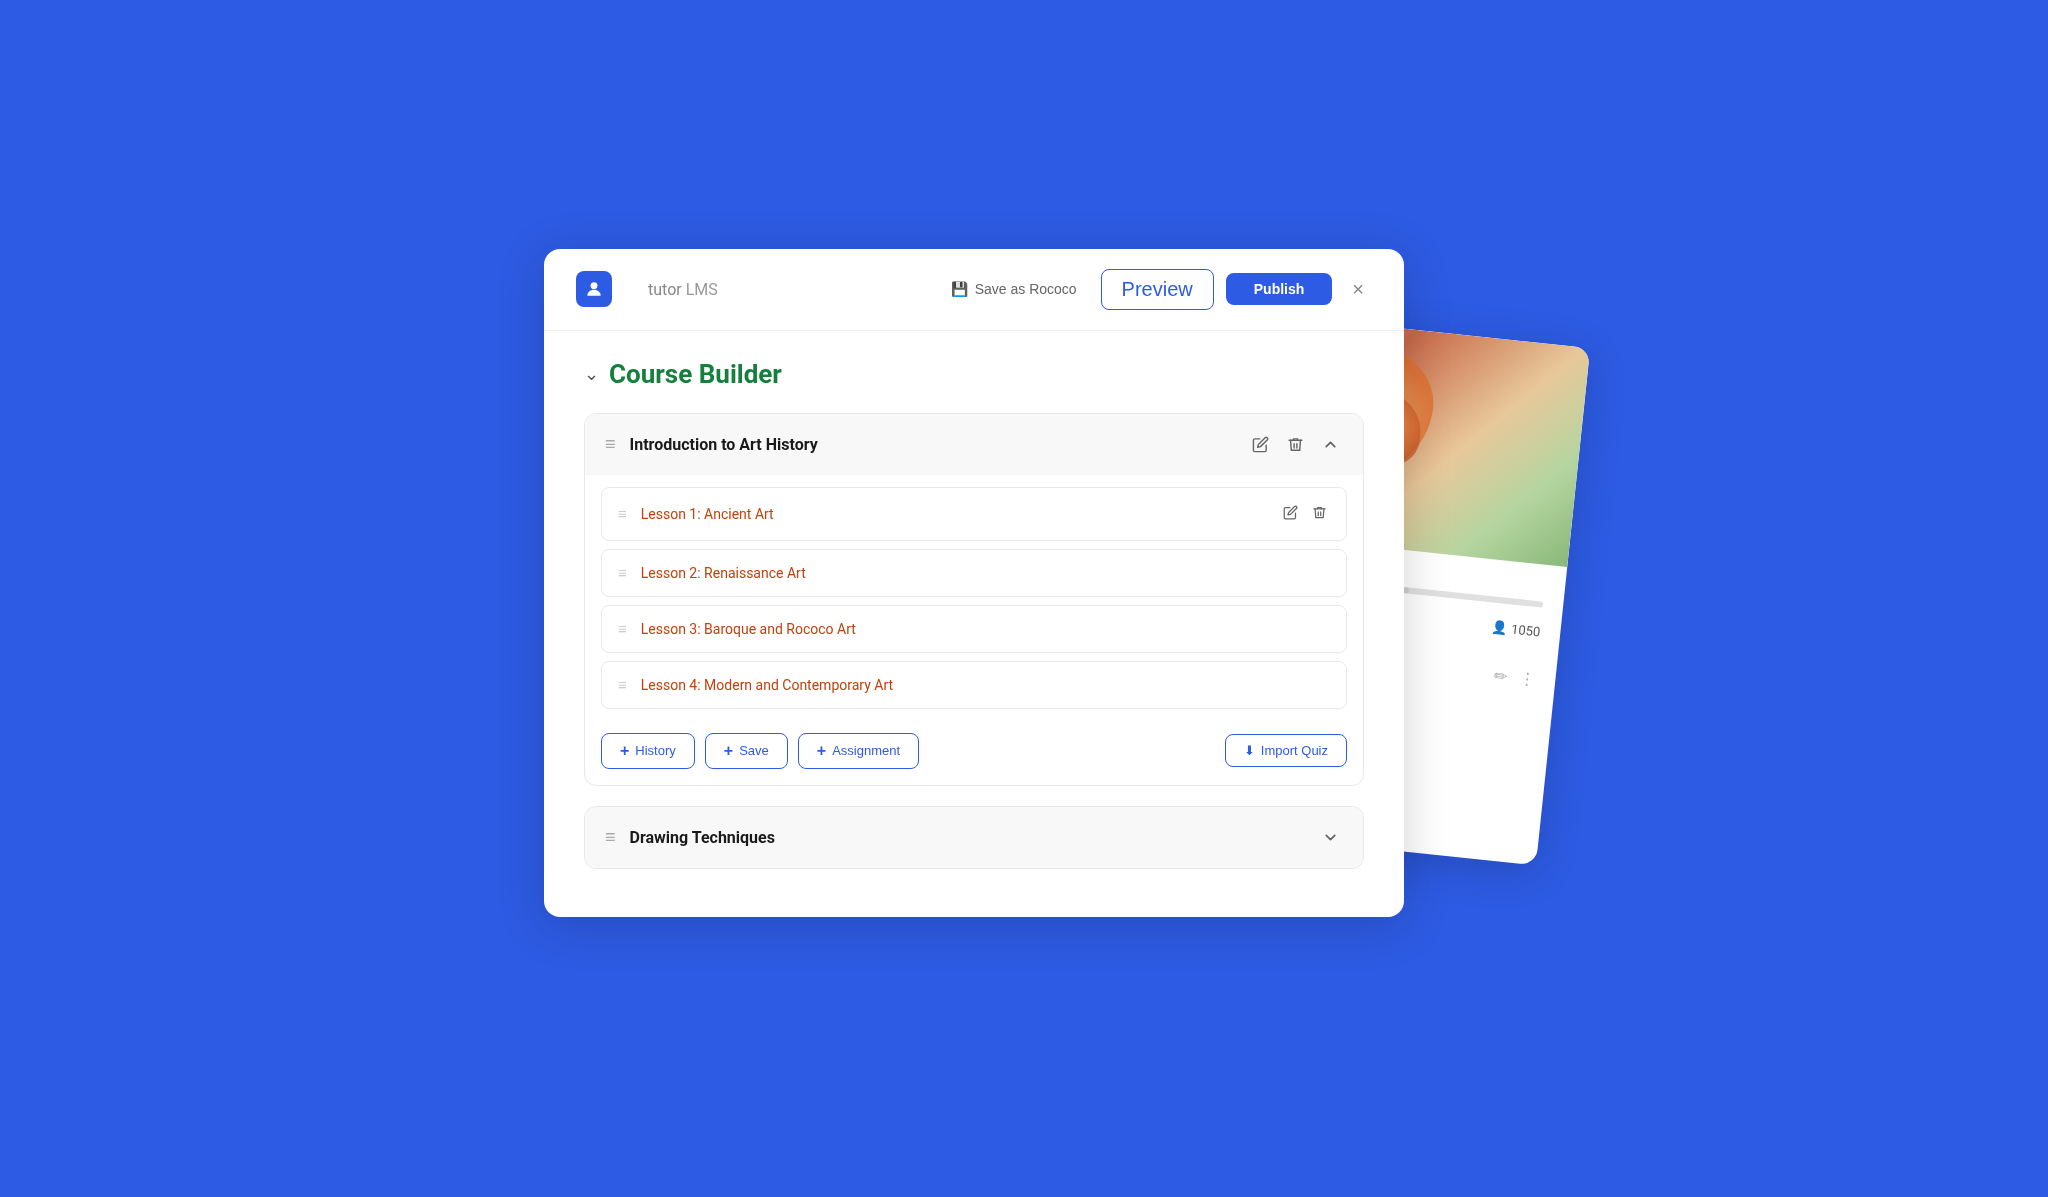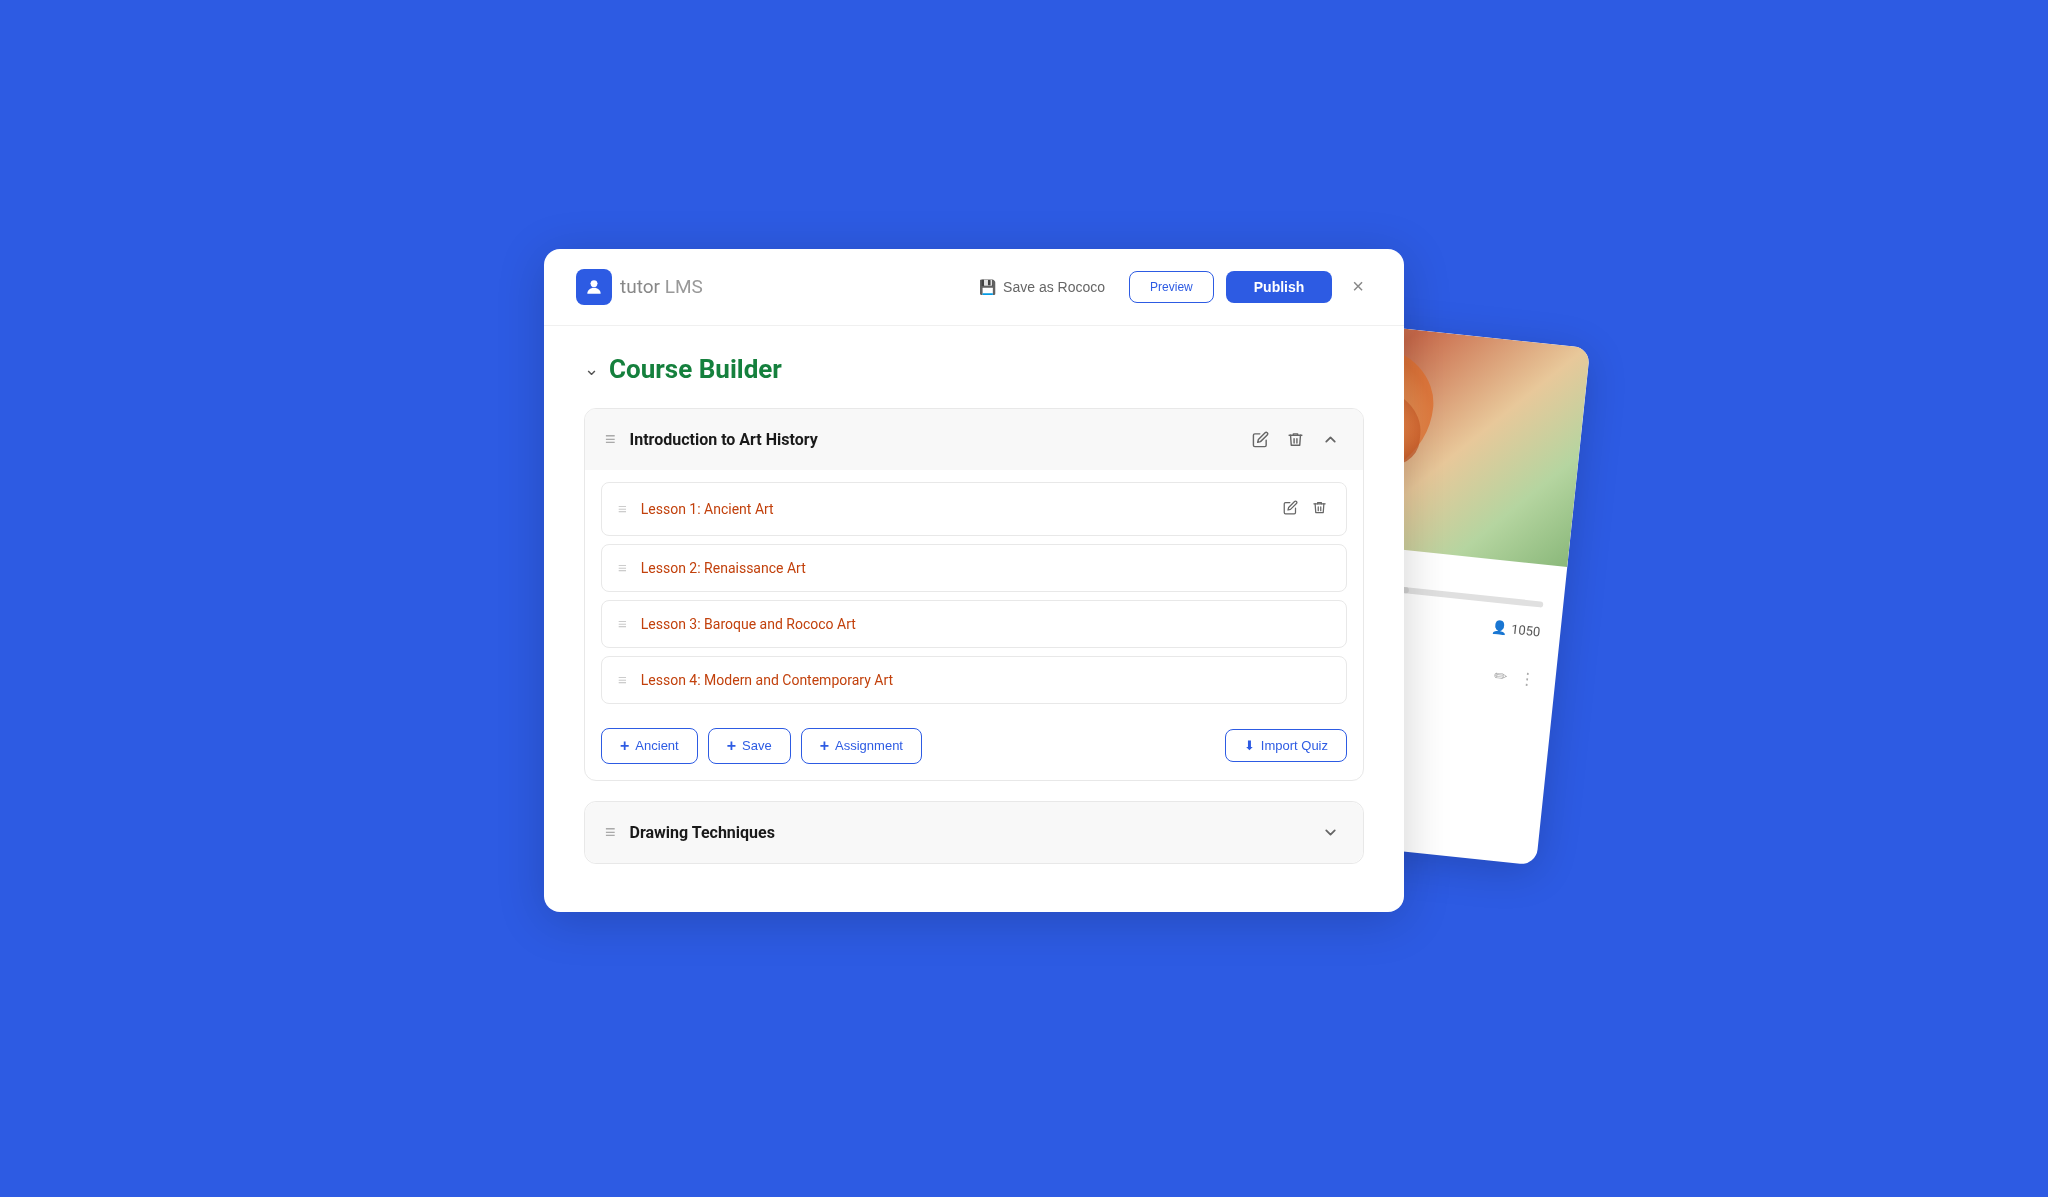--- a/index.html
+++ b/index.html
@@ -116,23 +116,24 @@
       height: 36px;
       background: #2d5be3;
       border-radius: 8px;
       display: flex;
       align-items: center;
       justify-content: center;
       color: white;
       font-size: 18px;
     }
     .logo-text {
-      font-size: 19px;
+      font-size: 16px;
       font-weight: 600;
       color: #222;
+      margin-left: 28px;
     }
     .logo-text span {
       color: #888;
       font-weight: 400;
     }
     .header-actions {
       display: flex;
       align-items: center;
       gap: 12px;
     }
@@ -146,21 +147,21 @@
       font-size: 14px;
       cursor: pointer;
       padding: 8px 12px;
     }
     .preview-btn {
       background: white;
       border: 1.5px solid #2d5be3;
       color: #2d5be3;
       border-radius: 8px;
       padding: 8px 20px;
-      font-size: 12px;
+      font-size: 20px;
       font-weight: 500;
       cursor: pointer;
     }
     .publish-btn {
       background: #2d5be3;
       border: none;
       color: white;
       border-radius: 8px;
       padding: 8px 28px;
       font-size: 14px;
@@ -454,21 +455,21 @@
               <span class="lesson-drag">≡</span>
               <span class="lesson-name">Lesson 4:  Modern and Contemporary Art</span>
             </div>
           </div>
         </div>
 
         <div class="add-buttons-row">
           <div class="add-buttons-left">
             <button class="add-btn">
               <span style="font-size:16px;font-weight:700;color:#2d5be3;">+</span>
-              <span>Ancient</span>
+              <span>History</span>
             </button>
             <button class="add-btn">
               <span style="font-size:16px;font-weight:700;color:#2d5be3;">+</span>
               <span>Save</span>
             </button>
             <button class="add-btn">
               <span style="font-size:16px;font-weight:700;color:#2d5be3;">+</span>
               <span>Assignment</span>
             </button>
           </div>

